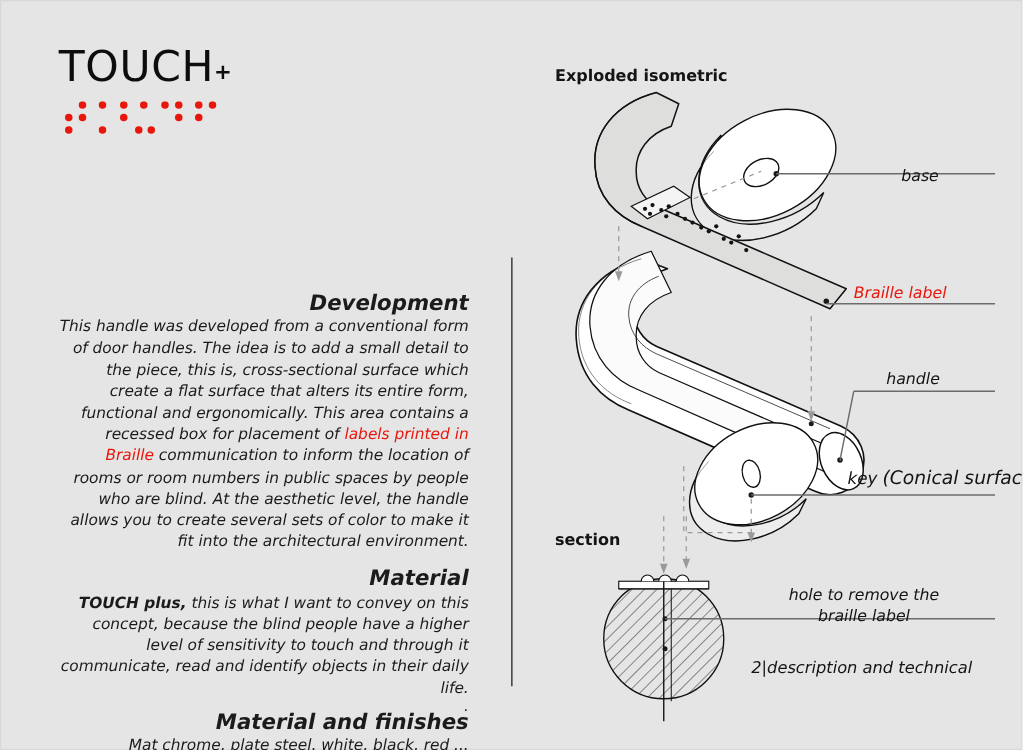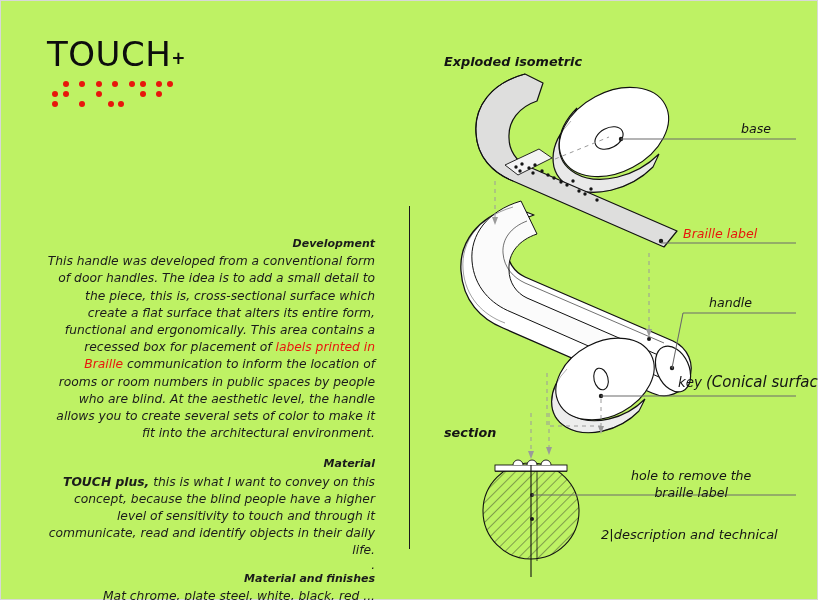--- a/index.html
+++ b/index.html
@@ -14,21 +14,21 @@
     overflow: hidden;
     font-family: "DejaVu Sans", sans-serif;
     color: #111111;
   }
 
   
   #page {
     position: absolute;
     left: 0; top: 0;
     width: 818px; height: 600px;
-    background: #bef264;
+    background: #e5e5e5;
     border: 1px solid #d8d8d8;
     box-sizing: border-box;
   }
 
   
   #logo-block {
     position: absolute;
     left: 46px;
     top: 36px;
     width: 240px;
@@ -73,21 +73,21 @@
     top: 234px;
     width: 330px;
     text-align: right;
     font-style: italic;
     font-size: 12.3px;
     line-height: 17.2px;
     color: #1b1b1b;
   }
   .sec-heading {
     font-weight: 700;
-    font-size: 11px;
+    font-size: 17px;
     display: block;
     margin-bottom: 1px;
   }
   .sec-body { display: block; }
   .red { color: #e8160c; }
   .strongterm { font-weight: 700; }
   .block-gap { height: 13px; }
   .stray-dot {
     display: block;
     height: 10px;
@@ -98,38 +98,37 @@
   
   #drawing-area {
     position: absolute;
     left: 420px;
     top: 20px;
     width: 392px;
     height: 560px;
   }
   .head-label {
     position: absolute;
-    font-style: italic;
     font-weight: 700;
     font-size: 12.8px;
     color: #141414;
     white-space: nowrap;
   }
   #label-exploded { left: 23px; top: 33px; }
   #label-section  { left: 23px; top: 404px; }
 
   .callout {
     position: absolute;
     font-style: italic;
     font-size: 12.6px;
     color: #141414;
     white-space: nowrap;
     text-align: center;
   }
-  #callout-base    { left: 300px; top: 100px; margin-left: 20px; }
+  #callout-base    { left: 300px; top: 112px; }
   #callout-braille { left: 262px; top: 205px; color: #e8160c; }
   #callout-handle  { left: 288px; top: 274px; text-align: center; }
   #callout-key     { left: 232px; top: 352px; text-align: left; }
   #callout-key .key-word { font-size: 13.4px; padding-left: 25px; }
   #callout-key .key-sub  { font-size: 15px; }
   #callout-hole {
     left: 210px; top: 446px;
     text-align: center;
     line-height: 17px;
   }

